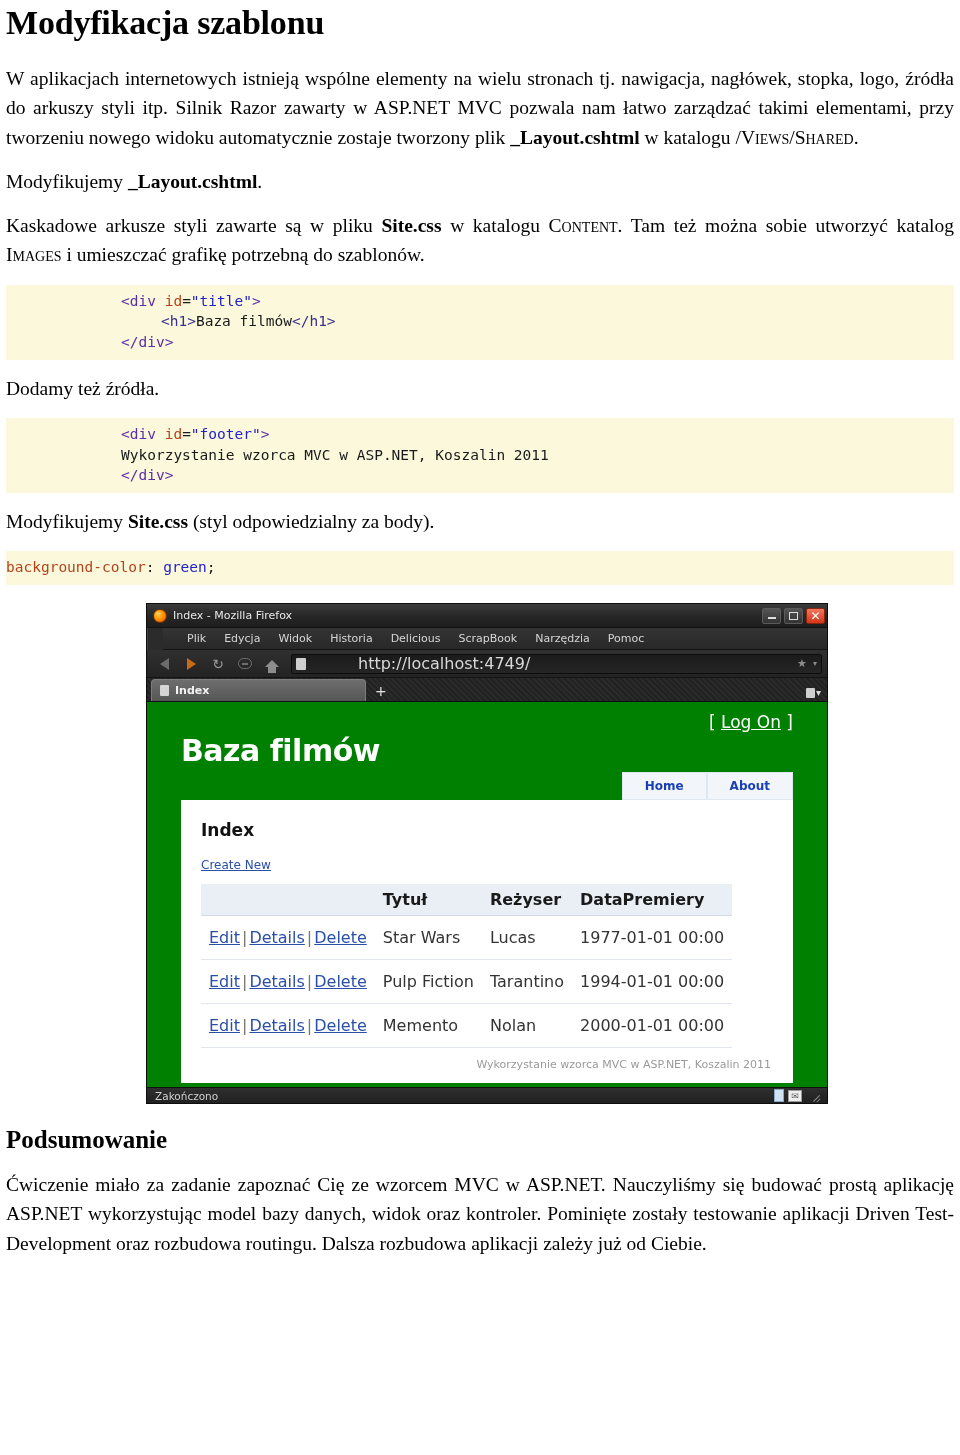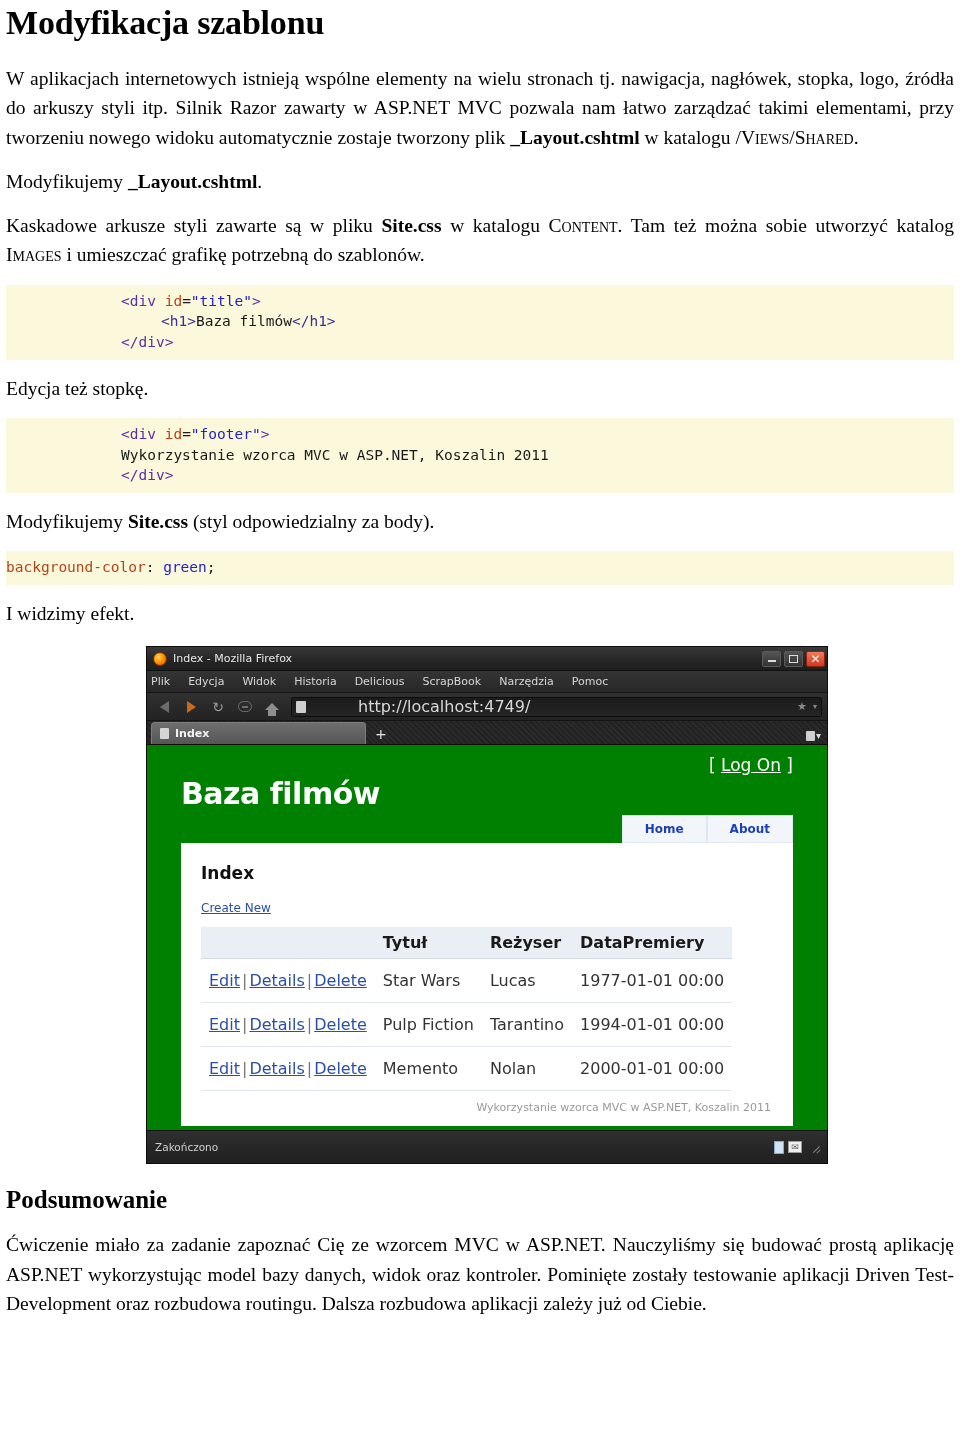--- a/index.html
+++ b/index.html
@@ -107,22 +107,23 @@
   }
   .wbtn i { font-style: normal; color: #e6e6e6; font-size: 10px; line-height: 1; }
   .wbtn .mn { display:block; width:8px; height:2px; background:#ddd; margin-top:5px;}
   .wbtn .mx { display:block; width:9px; height:8px; border:1.5px solid #ddd;}
   .wbtn.close i { color:#fff; font-size: 12px; font-weight: bold; }
 
   .bw-menubar {
     height: 22px;
     background: linear-gradient(to bottom, #343434 0%, #282828 100%);
     display: flex; align-items: center;
-    padding-left: 4px; gap: 18px;
+    padding-left: 24px; gap: 18px;
     border-bottom: 1px solid #151515;
+    margin-left: 16px;
   }
   .bw-menubar span {
     color: #d6d6d6; font-size: 11px; white-space: nowrap;
   }
 
   .bw-navbar {
     height: 28px;
     background: linear-gradient(to bottom, #303030 0%, #232323 100%);
     display: flex; align-items: center;
     padding: 0 5px; gap: 3px;
@@ -272,21 +273,21 @@
     color: #2a4fa8; text-decoration: underline;
   }
   table.grid td.actions span.sep { color: #777; padding: 0 2px; }
   .page-footer {
     font-family: "DejaVu Sans", sans-serif;
     font-size: 11px; color: #9a9a9a;
     text-align: right;
     padding: 10px 2px 2px 0;
   }
   .bw-statusbar {
-    height: 33px;
+    height: 16px;
     background: linear-gradient(to bottom, #2f2f2f 0%, #202020 100%);
     display: flex; align-items: center;
     padding: 0 5px 0 8px;
     border-top: 1px solid #111;
   }
   .status-text { color: #d0d0d0; font-size: 10.5px; flex: 1; }
   .status-ic-a { width: 10px; height: 13px; background: #cfe3f5; border: 1px solid #8ba9c4; margin-right: 4px; }
   .status-ic-b {
     width: 14px; height: 12px; background: #efefef; border: 1px solid #9a9a9a;
     display:flex;align-items:center;justify-content:center; color:#555; font-size:9px;
@@ -306,29 +307,28 @@
   <h1 class="doc-title">Modyfikacja szablonu</h1>
 
   <p class="body-text"><span>W aplikacjach internetowych istnieją wspólne elementy na wielu stronach tj. nawigacja, nagłówek, stopka, logo, źródła do arkuszy styli itp. Silnik Razor zawarty w ASP.NET MVC pozwala nam łatwo zarządzać takimi elementami, przy tworzeniu nowego widoku automatycznie zostaje tworzony plik </span><span class="b">_Layout.cshtml</span><span> w katalogu /</span><span class="sc">Views</span><span>/</span><span class="sc">Shared</span><span>.</span></p>
 
   <p class="body-text nojust"><span>Modyfikujemy </span><span class="b">_Layout.cshtml</span><span>.</span></p>
 
   <p class="body-text"><span>Kaskadowe arkusze styli zawarte są w pliku </span><span class="b">Site.css</span><span> w katalogu </span><span class="sc">Content</span><span>. Tam też można sobie utworzyć katalog </span><span class="sc">Images</span><span> i umieszczać grafikę potrzebną do szablonów.</span></p>
 
   <div class="code-block"><span class="ind"><span class="tag">&lt;div </span><span class="attr">id</span><span class="plain">=</span><span class="val">"title"</span><span class="tag">&gt;</span></span><span class="ind2"><span class="tagb">&lt;h1&gt;</span><span class="plain">Baza filmów</span><span class="tagb">&lt;/h1&gt;</span></span><span class="ind"><span class="tag">&lt;/div&gt;</span></span></div>
 
-  <p class="body-text nojust">Edycja też stopkę.</p>
+  <p class="body-text nojust">Dodamy też źródła.</p>
 
   <div class="code-block"><span class="ind"><span class="tag">&lt;div </span><span class="attr">id</span><span class="plain">=</span><span class="val">"footer"</span><span class="tag">&gt;</span></span><span class="ind"><span class="plain">Wykorzystanie wzorca MVC w ASP.NET, Koszalin 2011</span></span><span class="ind"><span class="tag">&lt;/div&gt;</span></span></div>
 
   <p class="body-text nojust"><span>Modyfikujemy </span><span class="b">Site.css</span><span> (styl odpowiedzialny za body).</span></p>
 
   <div class="code-block"><span class="ind0"><span class="prop">background-color</span><span class="plain">: </span><span class="cssval">green</span><span class="plain">;</span></span></div>
 
-  <p class="body-text nojust">I widzimy efekt.</p>
 
   <div class="browser-wrap">
     <div class="browser">
 
       <div class="bw-titlebar">
         <span class="ff-logo"></span>
         <span class="bw-title-text">Index - Mozilla Firefox</span>
         <span class="wbtns">
           <span class="wbtn">
               <span class="mn"></span>

